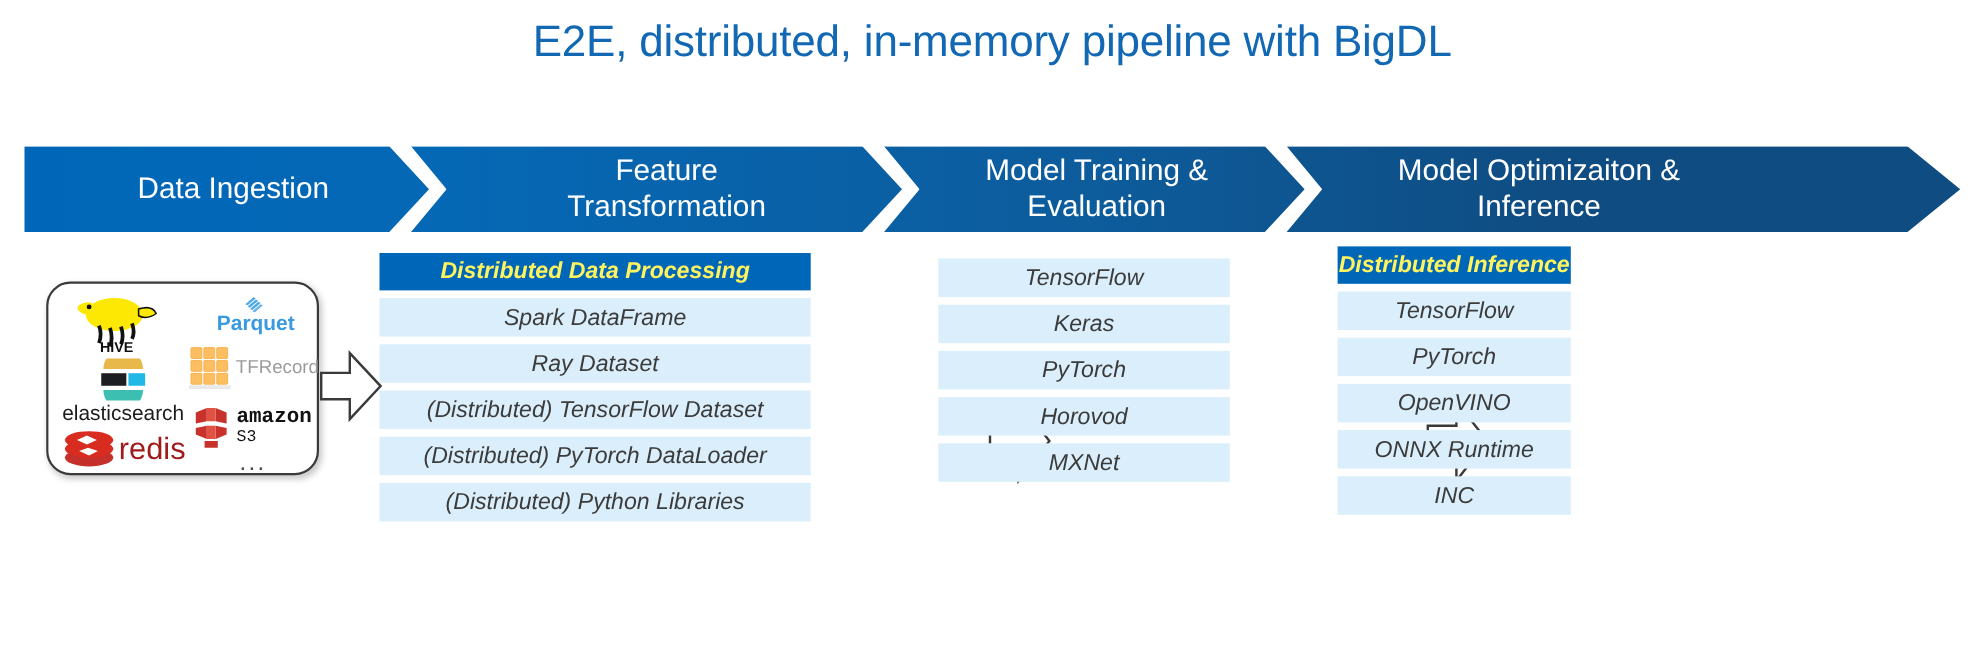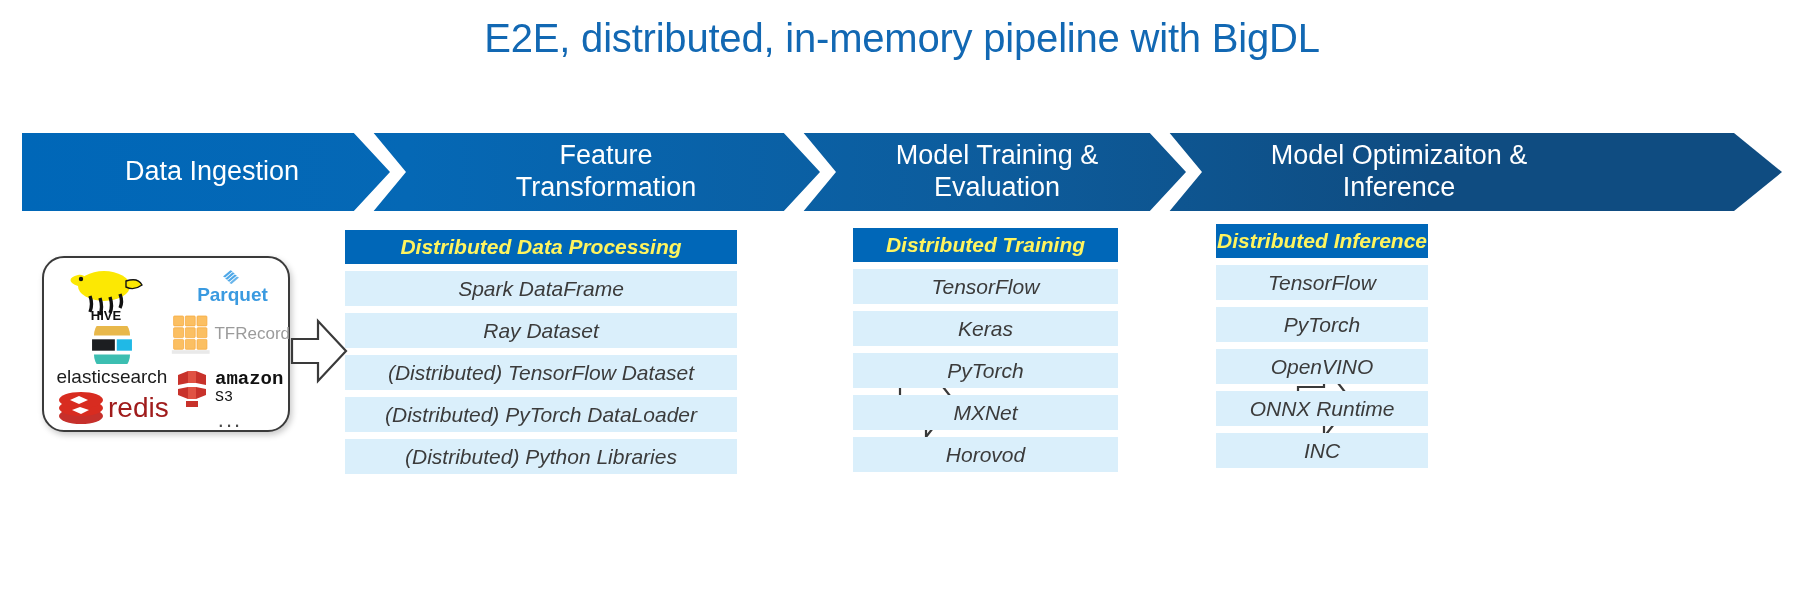--- a/index.html
+++ b/index.html
@@ -314,26 +314,25 @@
 <div class="stack-table" id="table-processing">
   <div class="stack-head">Distributed Data Processing</div>
   <div class="stack-row">Spark DataFrame</div>
   <div class="stack-row">Ray Dataset</div>
   <div class="stack-row">(Distributed) TensorFlow Dataset</div>
   <div class="stack-row">(Distributed) PyTorch DataLoader</div>
   <div class="stack-row">(Distributed) Python Libraries</div>
 </div>
 
 <div class="stack-table" id="table-training">
-  <div class="stack-head">Distributed Training</div>
   <div class="stack-row">TensorFlow</div>
   <div class="stack-row">Keras</div>
   <div class="stack-row">PyTorch</div>
+  <div class="stack-row">Horovod</div>
   <div class="stack-row">MXNet</div>
-  <div class="stack-row">Horovod</div>
 </div>
 
 <div class="stack-table" id="table-inference">
   <div class="stack-head">Distributed Inference</div>
   <div class="stack-row">TensorFlow</div>
   <div class="stack-row">PyTorch</div>
   <div class="stack-row">OpenVINO</div>
   <div class="stack-row">ONNX Runtime</div>
   <div class="stack-row">INC</div>
 </div>

